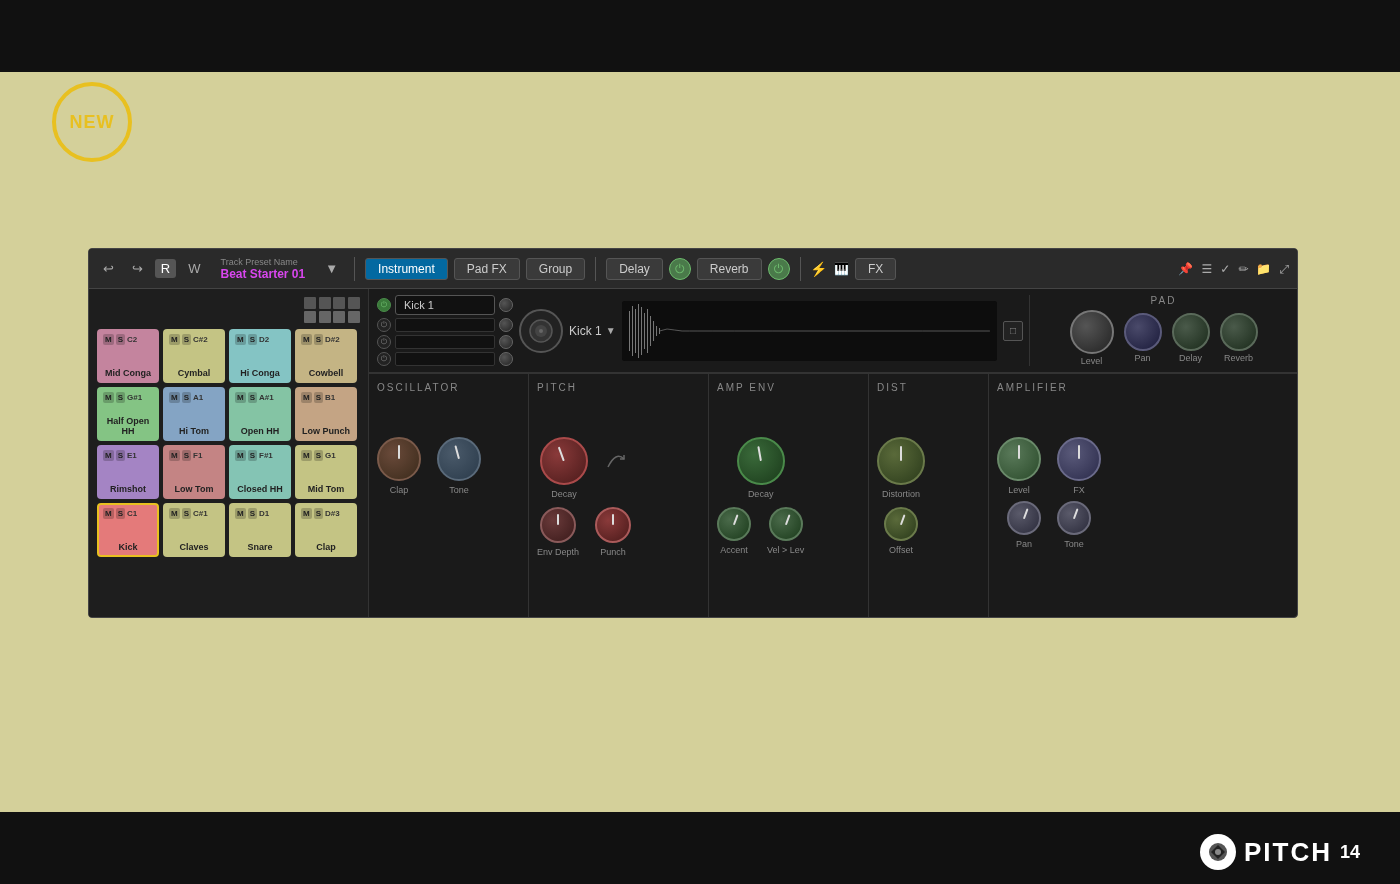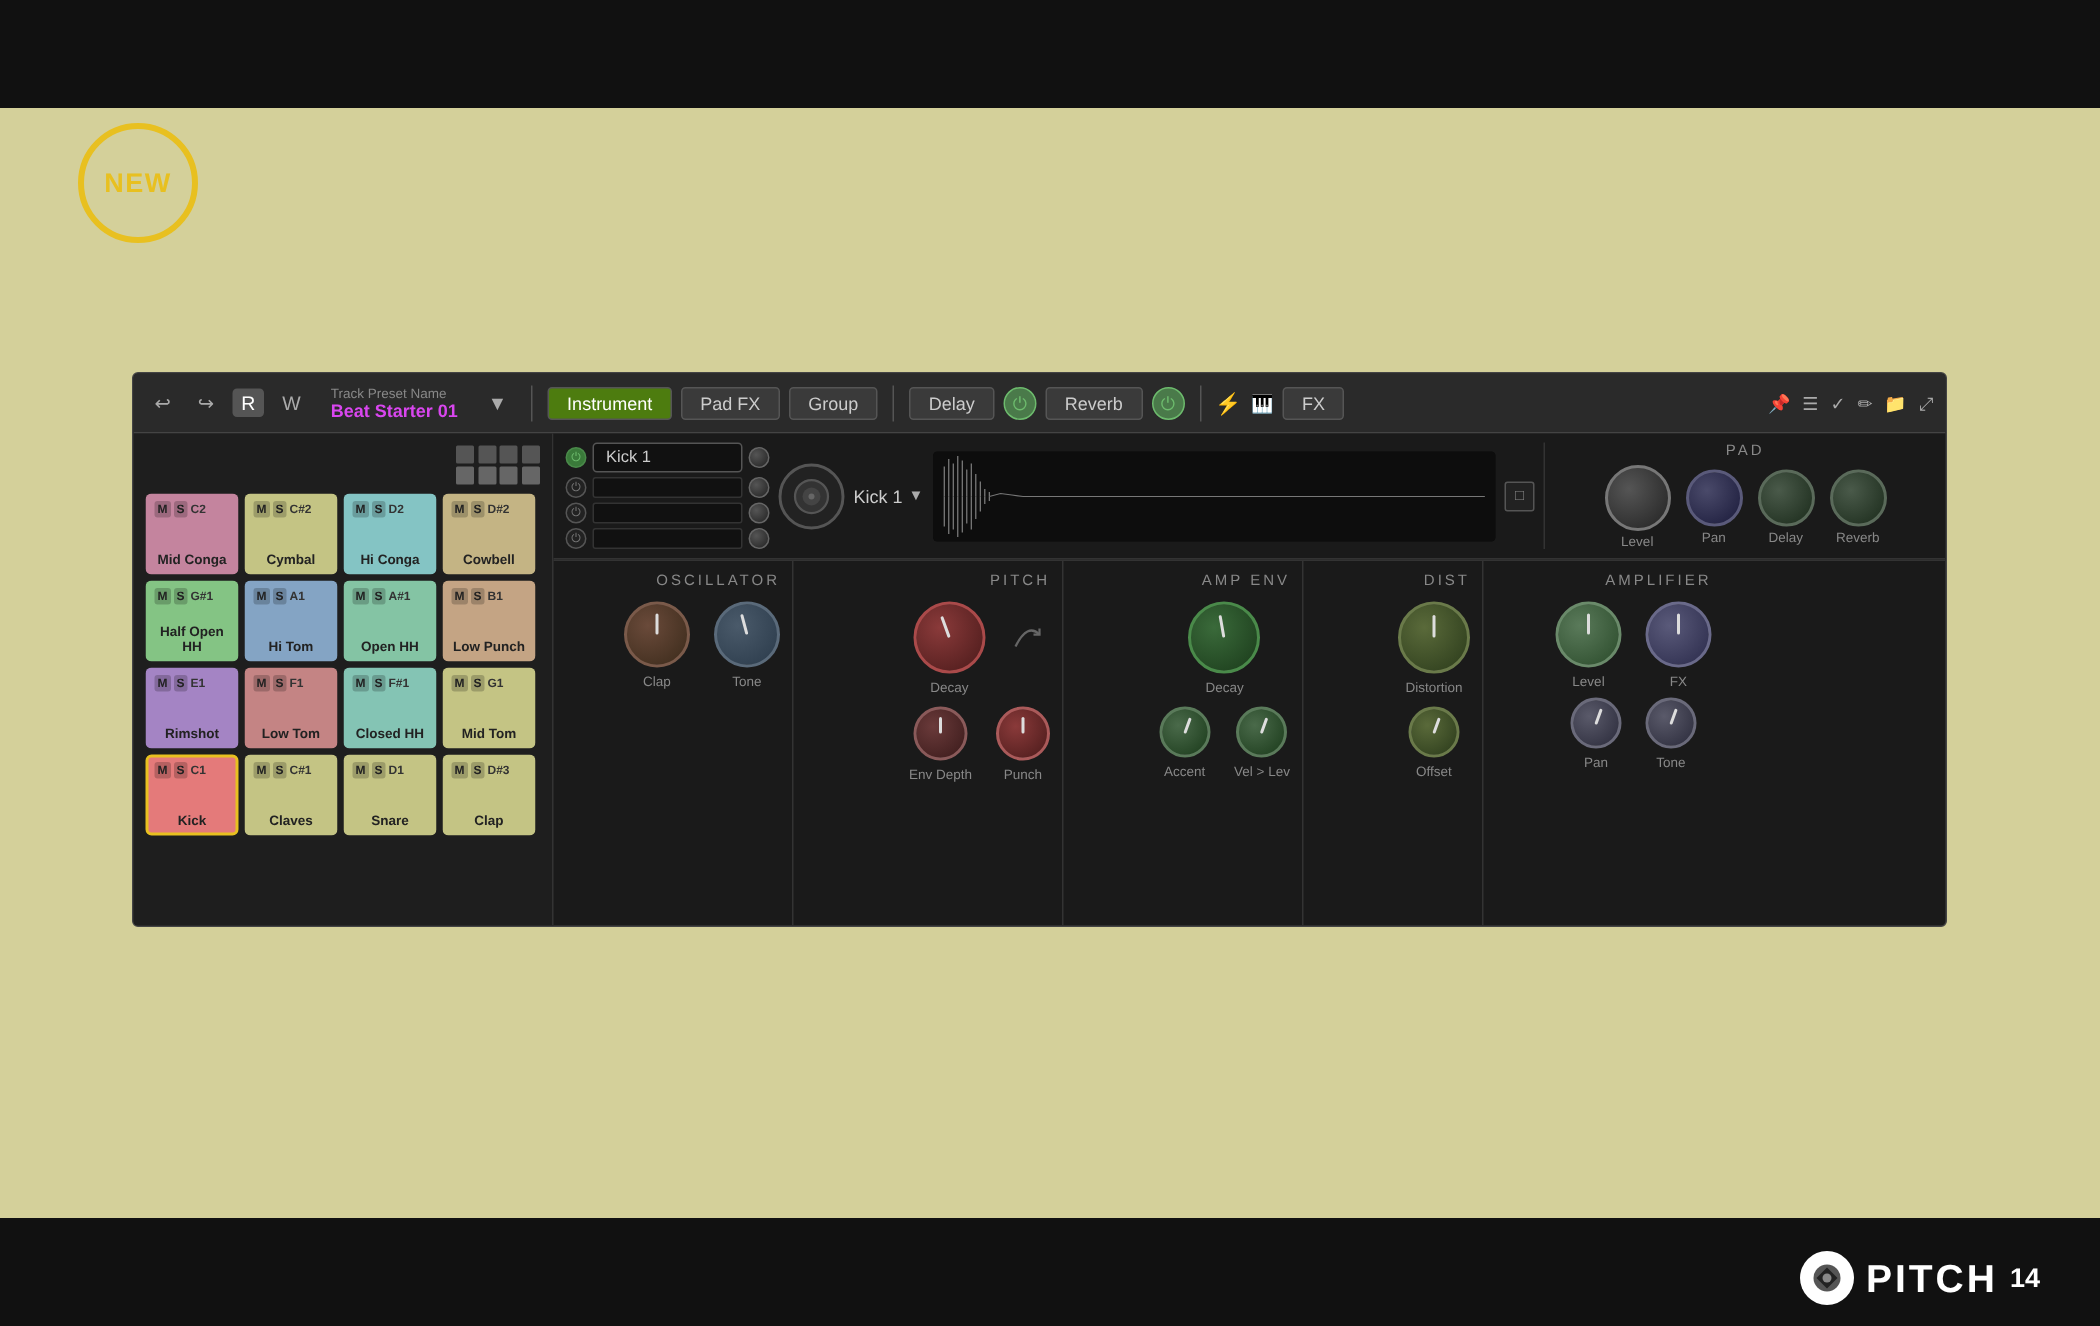--- a/index.html
+++ b/index.html
@@ -138,21 +138,21 @@
     .tab-btn {
       background: #3a3a3a;
       border: 1px solid #555;
       color: #ccc;
       font-size: 12px;
       padding: 3px 12px;
       border-radius: 3px;
       cursor: pointer;
     }
     .tab-btn.active {
-      background: #4d7c0f;
+      background: #0369a1;
       color: #fff;
     }
 
     .power-btn {
       width: 22px;
       height: 22px;
       border-radius: 50%;
       border: 1px solid #666;
       background: #2a2a2a;
       color: #aaa;
@@ -286,21 +286,22 @@
       display: flex;
       flex: 1;
       border-top: 1px solid #333;
     }
 
     .synth-section {
       border-right: 1px solid #333;
       padding: 8px;
       display: flex;
       flex-direction: column;
-      align-items: flex-end;
+      align-items: flex-start;
+      gap: 36px;
     }
 
     .section-header {
       font-size: 10px;
       color: #888;
       letter-spacing: 2px;
       margin-bottom: 8px;
       text-align: center;
     }
 

